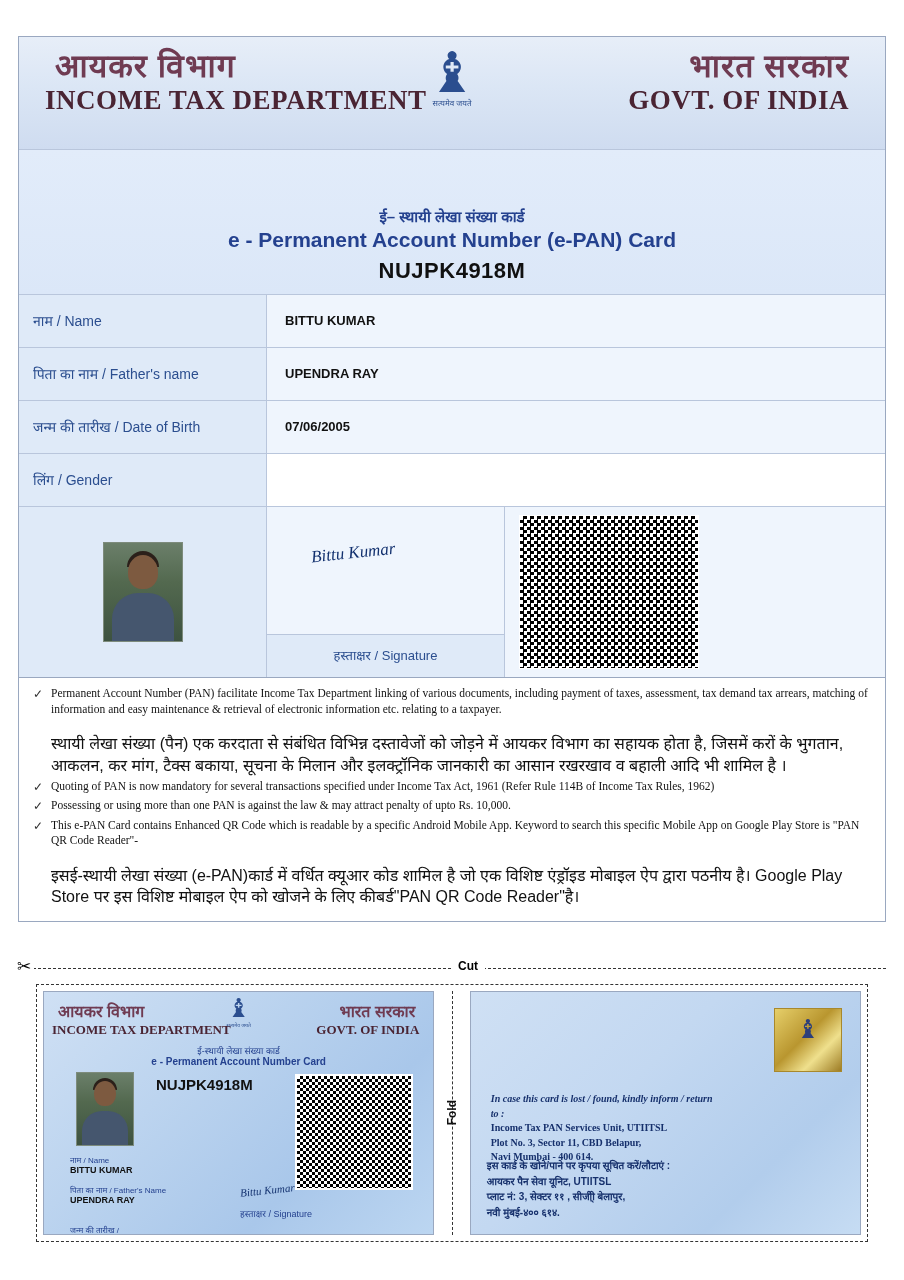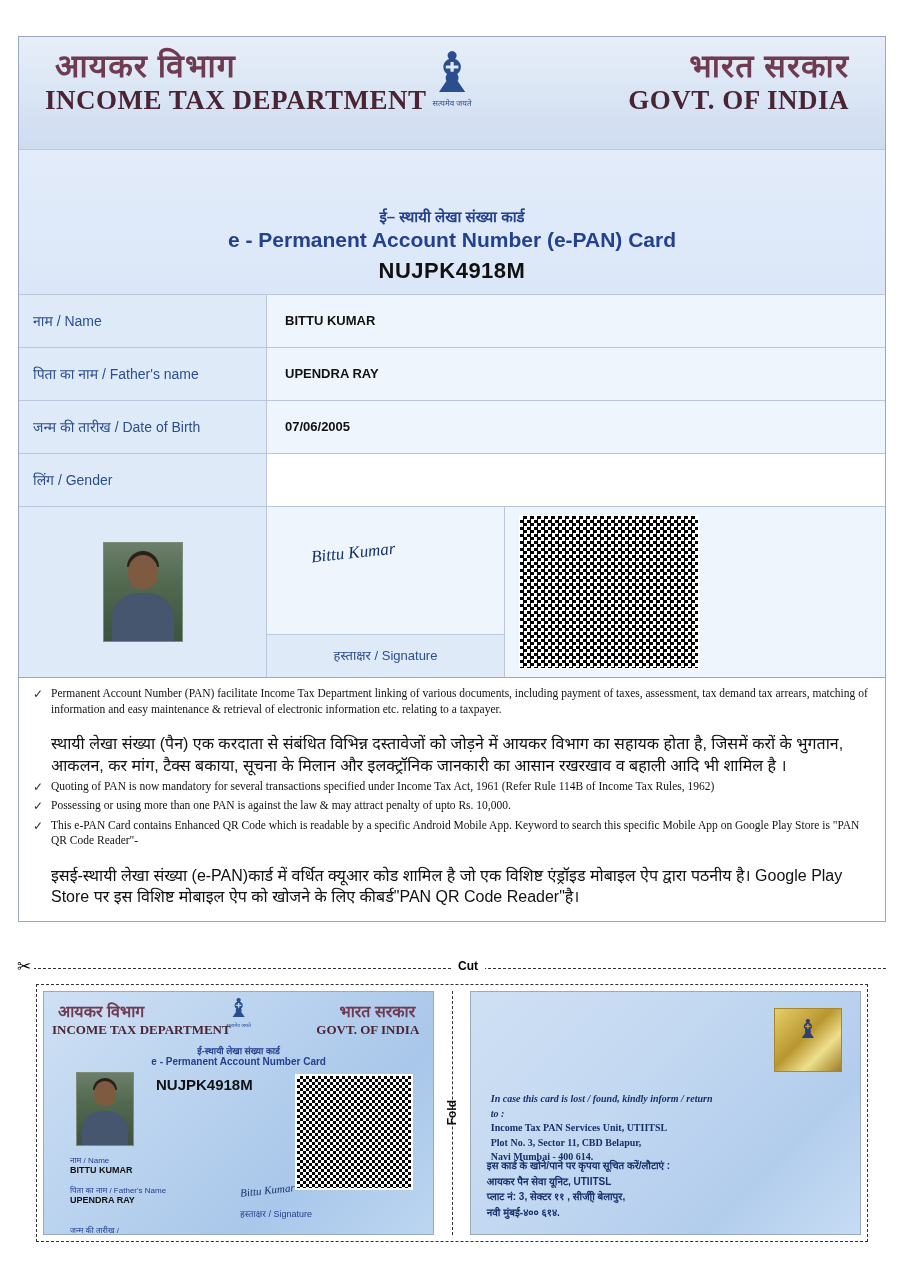--- a/index.html
+++ b/index.html
@@ -60,21 +60,21 @@
   .bottom{position:absolute;left:36px;top:984px;width:832px;height:258px;border:1px dashed #333;box-sizing:border-box;display:flex;}
   .mini{width:400px;box-sizing:border-box;position:relative;background:linear-gradient(135deg,#cfe0f4 0%,#bcd4ef 35%,#a9c7ea 70%,#bcd6f1 100%);overflow:hidden;margin:6px;}
   .mini.left{border:1px solid #9aa8c0;}
   .mini .mh-hi-l{position:absolute;left:14px;top:8px;font-family:"Liberation Sans",sans-serif;font-weight:bold;font-size:16px;color:#6f3b52;}
   .mini .mh-en-l{position:absolute;left:8px;top:30px;font-family:"Liberation Serif",serif;font-weight:bold;font-size:13px;color:#4a2433;}
   .mini .mh-hi-r{position:absolute;right:18px;top:8px;font-family:"Liberation Sans",sans-serif;font-weight:bold;font-size:16px;color:#6f3b52;}
   .mini .mh-en-r{position:absolute;right:14px;top:30px;font-family:"Liberation Serif",serif;font-weight:bold;font-size:13px;color:#4a2433;}
   .mini .m-emblem{position:absolute;left:50%;top:4px;transform:translateX(-50%);text-align:center;color:#2b4e8f;}
   .mini .m-emblem .lion{font-size:26px;line-height:26px;}
   .mini .m-emblem .motto{font-size:5px;}
-  .mini .m-title-hi{position:absolute;left:0;right:0;top:52px;text-align:center;font-family:"Liberation Sans",sans-serif;font-size:9px;color:#24418f;font-weight:bold;}
+  .mini .m-title-hi{position:absolute;left:0;right:0;top:52px;text-align:center;font-family:"Liberation Sans",sans-serif;font-size:9px;color:#24418f;font-weight:normal;}
   .mini .m-title-en{position:absolute;left:0;right:0;top:64px;text-align:center;font-family:"Liberation Sans",sans-serif;font-size:10px;color:#24418f;font-weight:bold;}
   .mini .m-pan{position:absolute;left:112px;top:84px;font-family:"Liberation Sans",sans-serif;font-size:15px;font-weight:bold;color:#111;}
   .mini .m-photo{position:absolute;left:32px;top:80px;width:56px;height:72px;background:linear-gradient(180deg,#6b7f6a 0%,#53694f 40%,#3d5240 100%);border:1px solid #7d8b7c;overflow:hidden;}
   .mini .m-photo .head{position:absolute;left:50%;top:8px;transform:translateX(-50%);width:22px;height:25px;border-radius:50% 50% 45% 45%;background:#7d5a40;}
   .mini .m-photo .hair{position:absolute;left:50%;top:5px;transform:translateX(-50%);width:24px;height:12px;border-radius:12px 12px 0 0;background:#2b201a;}
   .mini .m-photo .body{position:absolute;left:50%;bottom:0;transform:translateX(-50%);width:46px;height:34px;border-radius:20px 20px 0 0;background:#45566e;}
   .mini .m-qr{position:absolute;right:20px;top:82px;width:114px;height:112px;background-color:#fff;background-image:repeating-conic-gradient(#000 0% 25%, #fff 0% 50%);background-size:6px 6px;border:2px solid #fff;}
   .mini .m-f{position:absolute;left:26px;font-family:"Liberation Sans",sans-serif;}
   .mini .m-f .k{font-size:8px;color:#24418f;}
   .mini .m-f .v{font-size:9px;color:#111;font-weight:bold;}

